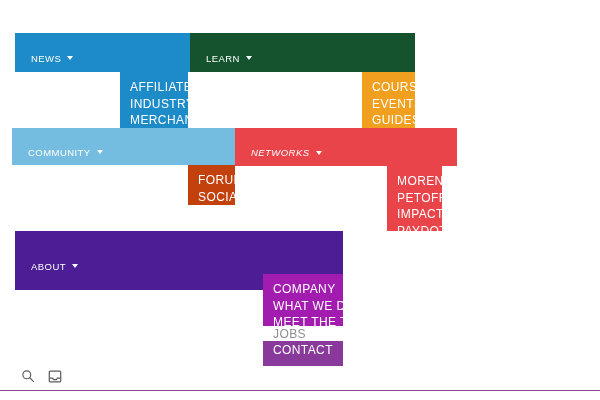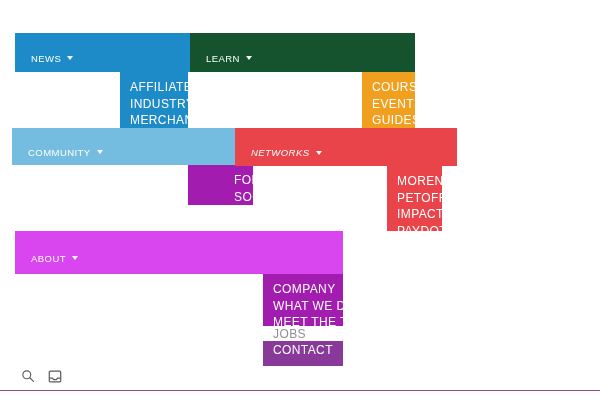--- a/index.html
+++ b/index.html
@@ -125,38 +125,38 @@
     <div class="sub-item">COURSE</div>
     <div class="sub-item">EVENTS</div>
     <div class="sub-item">GUIDES</div>
   </div>
 
   <div class="menu-bar" id="community-bar" style="left:12px; top:128px; width:223px; height:37px; background:#74bce0;">
     <span class="bar-label">
       <span>COMMUNITY</span><span class="caret"></span>
     </span>
   </div>
-  <div class="submenu" id="community-sub" style="left:188px; top:165px; width:65px; height:40px; background:#a21caf;padding-left:36px;">
+  <div class="submenu" id="community-sub" style="left:188px; top:165px; width:47px; height:40px; background:#c2410c;">
     <div class="sub-item">FORUM</div>
     <div class="sub-item">SOCIAL</div>
   </div>
 
   <div class="menu-bar" id="networks-bar" style="left:235px; top:128px; width:222px; height:38px; background:#e8444a;font-style:italic;">
     <span class="bar-label">
       <span>NETWORKS</span><span class="caret"></span>
     </span>
   </div>
   <div class="submenu" id="networks-sub" style="left:387px; top:166px; width:55px; height:65px; background:#e8444a;">
     <div class="sub-item">MORENICHE</div>
     <div class="sub-item">PETOFFERS</div>
     <div class="sub-item">IMPACTFIVE</div>
     <div class="sub-item">PAYDOT</div>
   </div>
 
-  <div class="menu-bar" id="about-bar" style="left:15px; top:231px; width:328px; height:43px; background:#d946ef;">
+  <div class="menu-bar" id="about-bar" style="left:15px; top:231px; width:328px; height:59px; background:#4c1d95;">
     <span class="bar-label">
       <span>ABOUT</span><span class="caret"></span>
     </span>
   </div>
 
   <div class="submenu" id="about-sub-filled" style="left:263px; top:274px; width:80px; height:52px; background:#a21caf;">
     <div class="sub-item">COMPANY</div>
     <div class="sub-item">WHAT WE DO</div>
     <div class="sub-item">MEET THE TEAM</div>
   </div>

